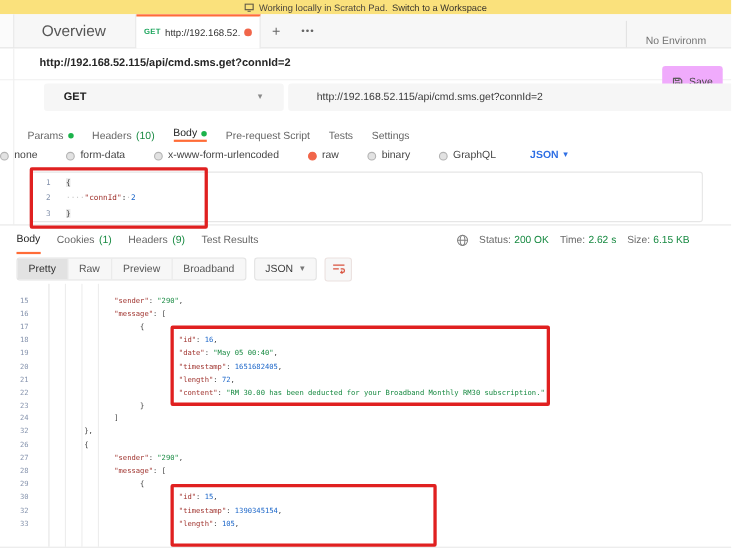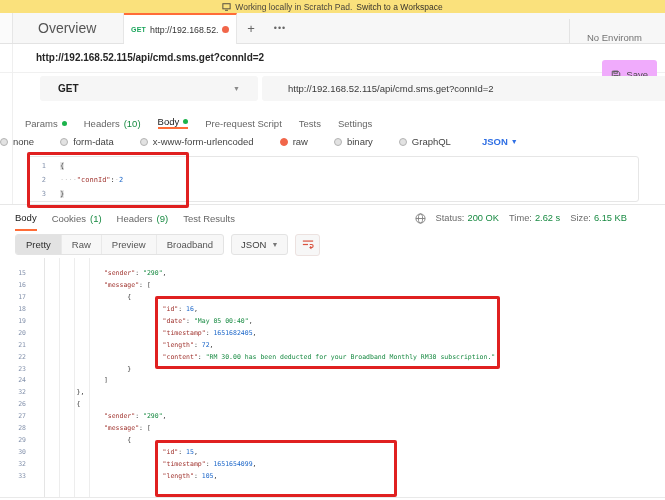--- a/index.html
+++ b/index.html
@@ -380,21 +380,21 @@
       <div class="code-line">
         <span class="ln">29</span>
         <span class="code">                   <span class="tk-p">{</span></span>
       </div>
       <div class="code-line">
         <span class="ln">30</span>
         <span class="code">                            <span class="tk-key">"id"</span><span class="tk-p">: </span><span class="tk-num">15</span><span class="tk-p">,</span></span>
       </div>
       <div class="code-line">
         <span class="ln">32</span>
-        <span class="code">                            <span class="tk-key">"timestamp"</span><span class="tk-p">: </span><span class="tk-num">1651654099</span><span class="tk-p">,</span></span>
+        <span class="code">                            <span class="tk-key">"timestamp"</span><span class="tk-p">: </span><span class="tk-num">1390345154</span><span class="tk-p">,</span></span>
       </div>
       <div class="code-line">
         <span class="ln">33</span>
         <span class="code">                            <span class="tk-key">"length"</span><span class="tk-p">: </span><span class="tk-num">105</span><span class="tk-p">,</span></span>
       </div>
     </div>
   <div class="bottomline"></div>
 
   <div class="annbox" id="ann1"></div>
   <div class="annbox" id="ann2"></div>

